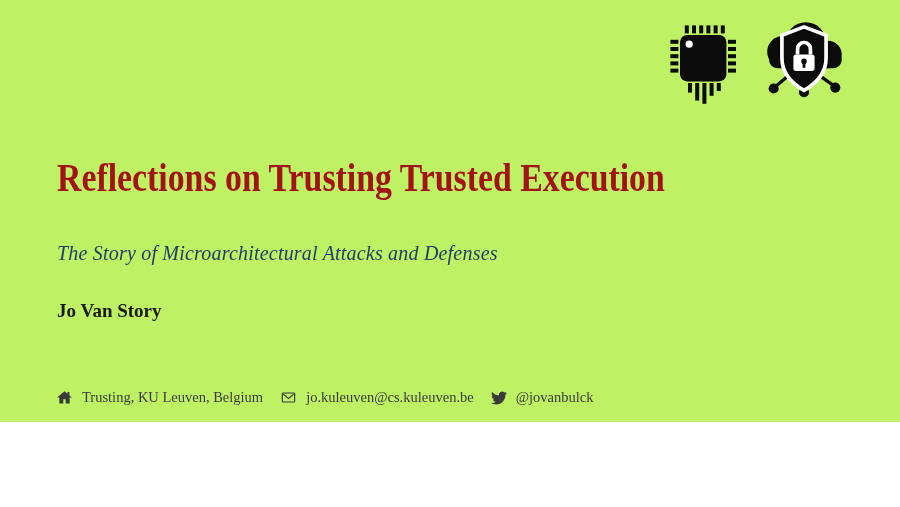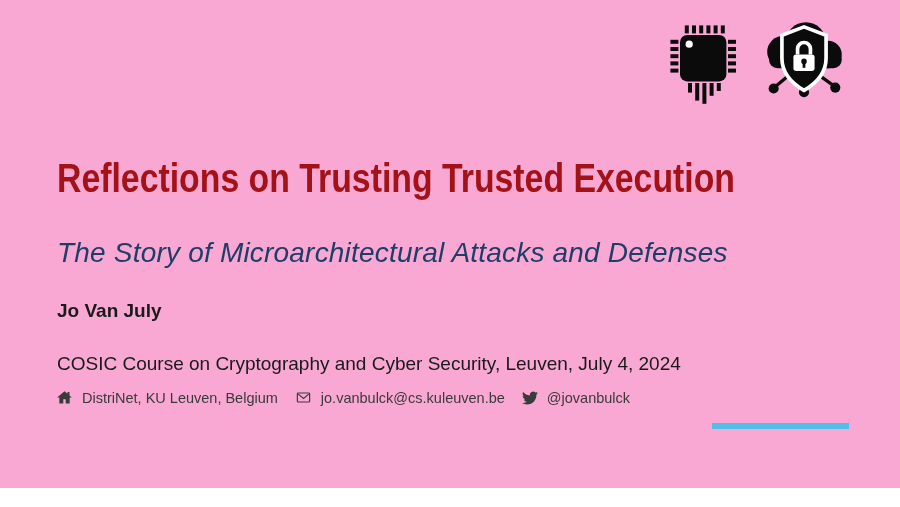--- a/index.html
+++ b/index.html
@@ -1,33 +1,33 @@
 <!DOCTYPE html>
 <html><head>
 <meta charset="utf-8">
 <style>
   html,body { margin:0; padding:0; background:#ffffff; }
   .frame {
-    position:relative; width:900px; height:488px; background:#f9a8d4;
-    overflow:hidden; font-family:Liberation Sans, sans-serif;
+    position:relative; width:900px; height:422px; background:#bef264;
+    overflow:hidden; font-family:Liberation Serif, serif;
   }
 
   
   .top-icons { position:absolute; top:14px; right:50px; display:flex; gap:14px; align-items:flex-start; }
   .top-icons svg { display:block; }
 
   
   .title {
     position:absolute; left:57px; top:156px; margin:0;
     font-size:40px; line-height:44px; font-weight:bold; color:#A31217;
     white-space:nowrap; transform:scaleX(0.845); transform-origin:0 50%;
   }
   .subtitle {
     position:absolute; left:57px; top:236px;
-    font-size:28px; line-height:34px; font-style:italic; color:#1F3D68;
+    font-size:20px; line-height:34px; font-style:italic; color:#1F3D68;
     white-space:nowrap; letter-spacing:0.2px;
   }
   .author {
     position:absolute; left:57px; top:298px;
     font-size:19px; line-height:26px; font-weight:bold; color:#1A1A1A;
   }
   .event {
     position:absolute; left:57px; top:350px;
     font-size:19px; line-height:27px; color:#1A1A1A; white-space:nowrap;
   }
@@ -119,37 +119,36 @@
       <path d="M50,14 L74,23 V48 C74,66 62,76 50,83 C38,76 26,66 26,48 V23 Z" fill="#0B0B0B" stroke="#ffffff" stroke-width="4"></path>
       <path d="M43,44 v-6 a7,7 0 0 1 14,0 v6" fill="none" stroke="#ffffff" stroke-width="4"></path>
       <rect x="38.5" y="44" width="23" height="18" rx="3" fill="#ffffff"></rect>
       <circle cx="50" cy="51.5" r="3" fill="#0B0B0B"></circle>
       <rect x="48.5" y="52" width="3" height="6.5" fill="#0B0B0B"></rect>
     </svg>
   </div>
 
   <h1 class="title">Reflections on Trusting Trusted Execution</h1>
   <div class="subtitle">The Story of Microarchitectural Attacks and Defenses</div>
-  <div class="author">Jo Van July</div>
-  <div class="event">COSIC Course on Cryptography and Cyber Security, Leuven, July 4, 2024</div>
+  <div class="author">Jo Van Story</div>
 
   <div class="contact">
     <span class="ic">
       <svg width="17" height="17" viewBox="0 0 24 24">
         <path fill="#3A3A3A" d="M12 3.2 L16.2 6.75 V4.3 H19 V9.1 L22.4 12 H19.3 V20.3 H13.7 V14.4 H10.3 V20.3 H4.7 V12 H1.6 Z"></path>
       </svg>
     </span>
-    <span class="txt">DistriNet, KU Leuven, Belgium</span>
+    <span class="txt">Trusting, KU Leuven, Belgium</span>
     <span class="ic sep">
       <svg width="17" height="15" viewBox="0 0 24 24">
         <rect x="2.2" y="4.8" width="19.6" height="14.4" rx="1.2" fill="none" stroke="#3A3A3A" stroke-width="1.9"></rect>
         <polyline points="3.6,6.6 12,13.4 20.4,6.6" fill="none" stroke="#3A3A3A" stroke-width="1.9"></polyline>
       </svg>
     </span>
-    <span class="txt">jo.vanbulck@cs.kuleuven.be</span>
+    <span class="txt">jo.kuleuven@cs.kuleuven.be</span>
     <span class="ic sep">
       <svg width="16" height="16" viewBox="0 0 24 24">
         <path fill="#3A3A3A" d="M23.953 4.57a10 10 0 01-2.825.775 4.958 4.958 0 002.163-2.723c-.951.555-2.005.959-3.127 1.184a4.92 4.92 0 00-8.384 4.482C7.69 8.095 4.067 6.13 1.64 3.162a4.822 4.822 0 00-.666 2.475c0 1.71.87 3.213 2.188 4.096a4.904 4.904 0 01-2.228-.616v.06a4.923 4.923 0 003.946 4.827 4.996 4.996 0 01-2.212.085 4.936 4.936 0 004.604 3.417 9.867 9.867 0 01-6.102 2.105c-.39 0-.779-.023-1.17-.067a13.995 13.995 0 007.557 2.209c9.053 0 13.998-7.496 13.998-13.985 0-.21 0-.42-.015-.63A9.935 9.935 0 0024 4.59z"></path>
       </svg>
     </span>
     <span class="txt">@jovanbulck</span>
   </div>
 
   <div class="logos">
     <div class="lightbar"></div>

